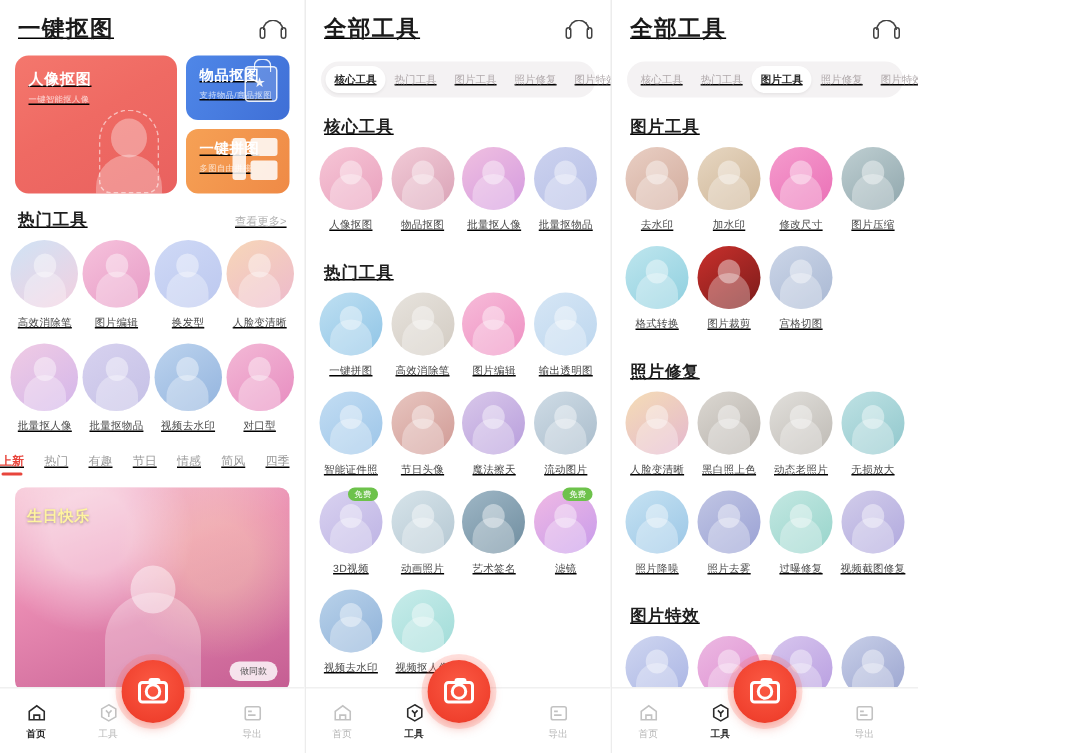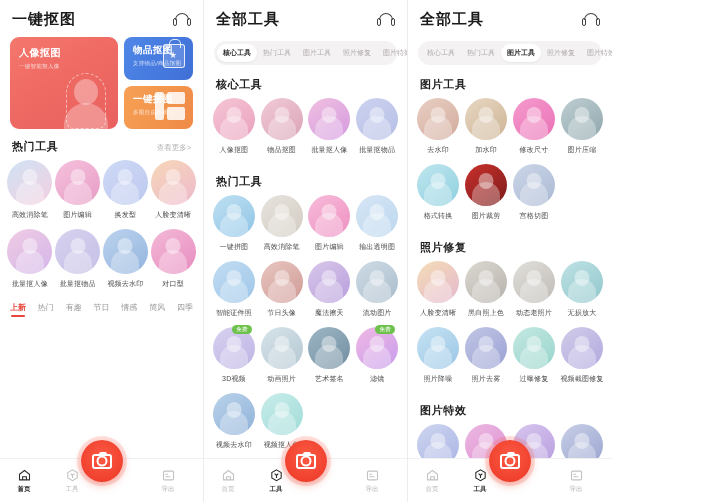--- a/index.html
+++ b/index.html
@@ -1,21 +1,21 @@
 <!DOCTYPE html>
 <html><head>
 <meta charset="utf-8">
 <style>
   * { box-sizing: border-box; margin: 0; padding: 0; }
   body {
     width: 720px; height: 502px;
     font-family: "Liberation Sans", "DejaVu Sans", sans-serif;
     background: #ffffff; overflow: hidden;
   }
-  .screens { display: flex; width: 612px; height: 502px; }
+  .screens { display: flex; width: 612px; height: 502px; text-decoration: underline; }
   .screen {
     width: 240px; height: 502px; position: relative;
     background: #fff; overflow: hidden;
     border-right: 1px solid #ececec;
   }
   .screen:last-child { border-right: none; }
 
   
   .hdr {
     display: flex; align-items: center; justify-content: space-between;
@@ -122,21 +122,21 @@
   .badge {
     position: absolute; top: -2px; right: 6px; z-index: 3;
     background: #6dc24b; color: #fff; font-size: 5.5px;
     padding: 1px 4px; border-radius: 6px; letter-spacing: .3px;
   }
   .grid.small .thumb { width: 42px; height: 42px; }
 
   
   .cat-tabs {
     display: flex; justify-content: space-between;
-    padding: 4px 10px 6px 10px;
+    padding: 4px 10px 6px 0;
   }
   .cat-tab { font-size: 8px; color: #9a9a9a; position: relative; padding-bottom: 4px; }
   .cat-tab.on { color: #e8453c; font-weight: bold; }
   .cat-tab.on:after {
     content: ''; position: absolute; left: 50%; transform: translateX(-50%);
     bottom: 0; width: 14px; height: 2px; background: #e8453c; border-radius: 1px;
   }
 
   
   .posters { display: flex; gap: 6px; padding: 2px 10px 0 10px; }
@@ -326,20 +326,27 @@
         <div class="cat-tab on">上新</div>
         <div class="cat-tab">热门</div>
         <div class="cat-tab">有趣</div>
         <div class="cat-tab">节日</div>
         <div class="cat-tab">情感</div>
         <div class="cat-tab">简风</div>
         <div class="cat-tab">四季</div>
       </div>
 
     <div class="posters">
+      <div class="poster p1">
+        <div class="glow"></div>
+          <div class="subjhead"></div>
+          <div class="subj"></div>
+        <div class="banner">生日快乐</div>
+        <div class="usetag">做同款</div>
+      </div>
     </div>
 
     <div class="shutter">
       <div class="cam"></div>
     </div>
     <div class="nav" id="nav-s1">
         <div class="nav-item on">
           <div class="nav-ico" style="color:#2b2b2b">
             <svg viewBox="0 0 24 24" fill="none" stroke="currentColor" stroke-width="1.7">
               <path d="M4 10 12 4l8 6v9H4z"></path>

